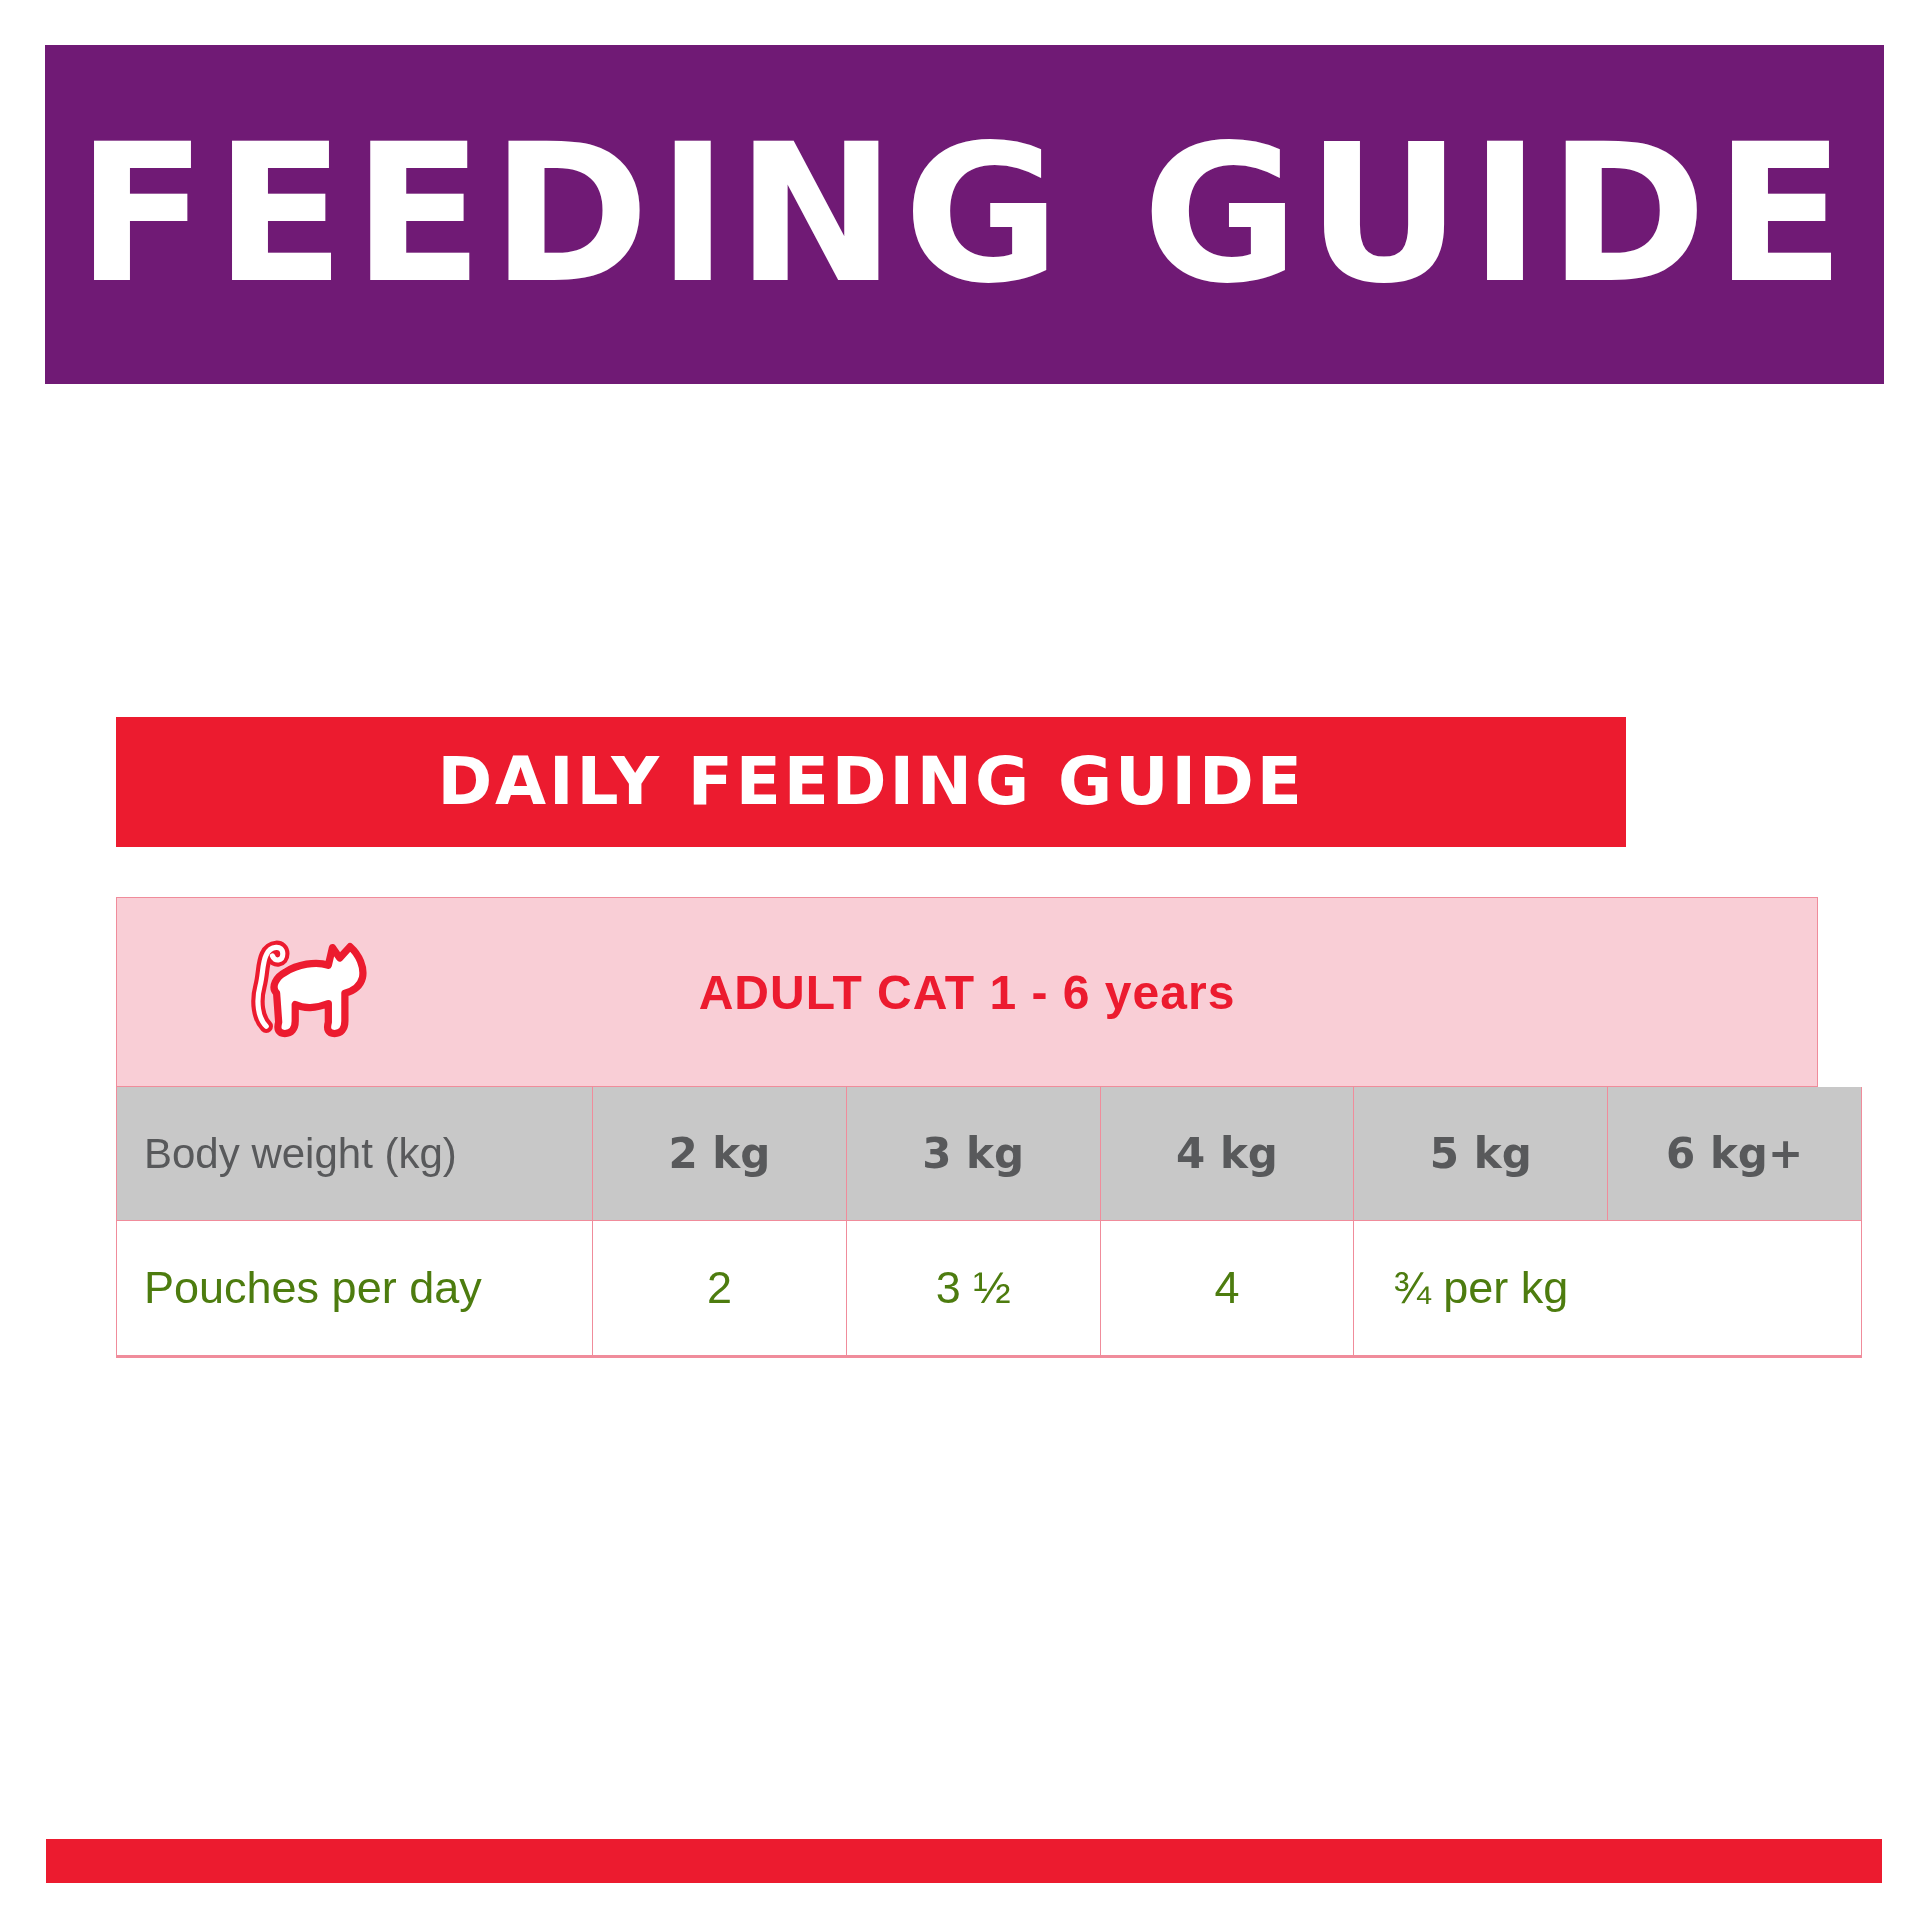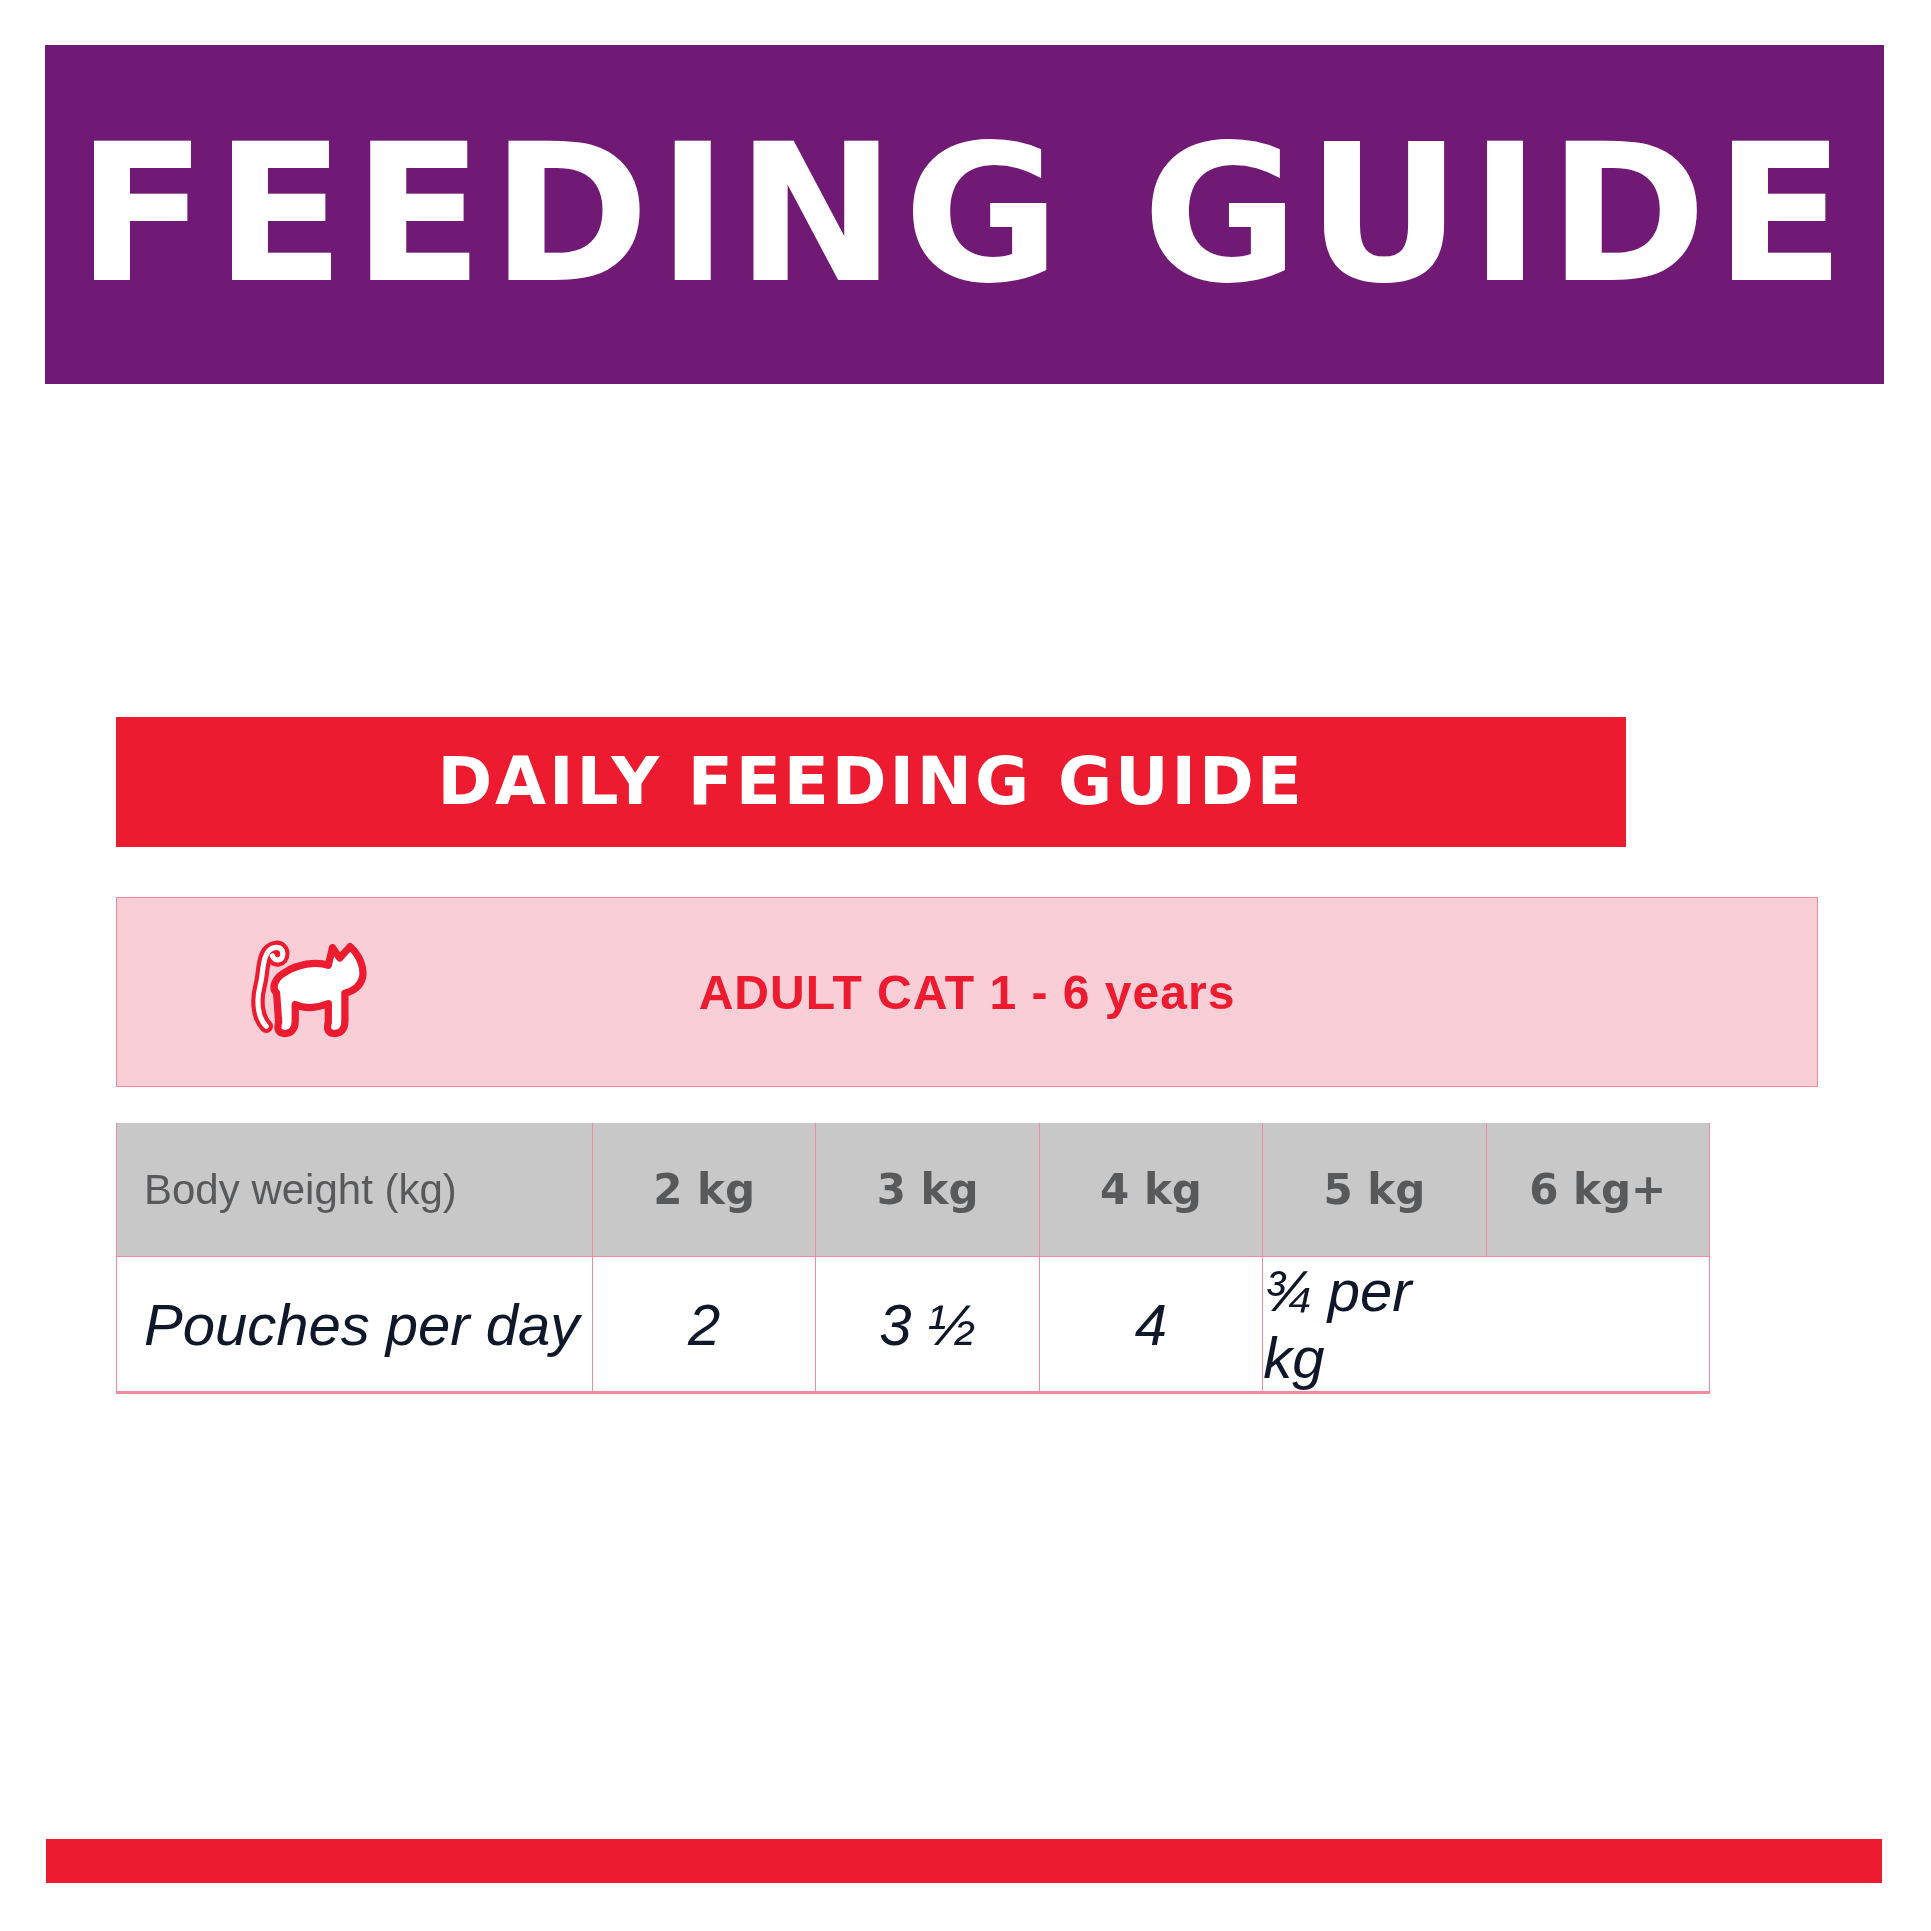--- a/index.html
+++ b/index.html
@@ -21,31 +21,31 @@
   
   .audience{position:absolute;left:116px;top:897px;width:1702px;height:190px;box-sizing:border-box;
             background:#F9CED6;border:1.9px solid #F08C9B;}
   .cat-wrap{position:absolute;left:114px;top:31px;width:145px;height:124px;}
   .aud-label{position:absolute;left:0;top:0;width:100%;height:100%;
              display:flex;align-items:center;justify-content:center;
              color:#EC1B2F;font-family:Liberation Sans, sans-serif;font-weight:bold;
              font-size:48px;letter-spacing:1px;}
 
   
-  .feed-table{position:absolute;left:116px;top:1087px;width:1594px;box-sizing:border-box;
+  .feed-table{position:absolute;left:116px;top:1087px;width:1746px;box-sizing:border-box;
               border:1.9px solid #F08C9B;border-top:none;border-bottom-width:3.9px;
-              display:grid;grid-template-columns:475px repeat(5,1fr);margin-top:36px;}
+              display:grid;grid-template-columns:475px repeat(5,1fr);}
   .cell{height:134px;display:flex;align-items:center;justify-content:center;box-sizing:border-box;
         border-left:1.9px solid #F08C9B;}
   .cell:nth-child(6n+1){border-left:none;justify-content:flex-start;padding-left:27px;}
   .cell.head{background:#C8C8C8;border-bottom:1.9px solid #F08C9B;}
   .cell.head .txt{color:#58595B;font-size:42px;}
   .cell.head .txt.bold{font-family:"DejaVu Sans", sans-serif;font-weight:bold;font-size:42px;}
   .cell.data{background:#ffffff;}
-  .cell.data .txt{color:#0f172a;font-size:58px;font-style:italic;}
+  .cell.data .txt{color:#4d7c0f;font-size:45px;}
 
   
   .bottom-bar{position:absolute;left:46px;top:1839px;width:1836px;height:44px;background:#EC1B2F;}
 </style>
 </head>
 <body>
 
 <div class="page">
 
   <header class="banner">

